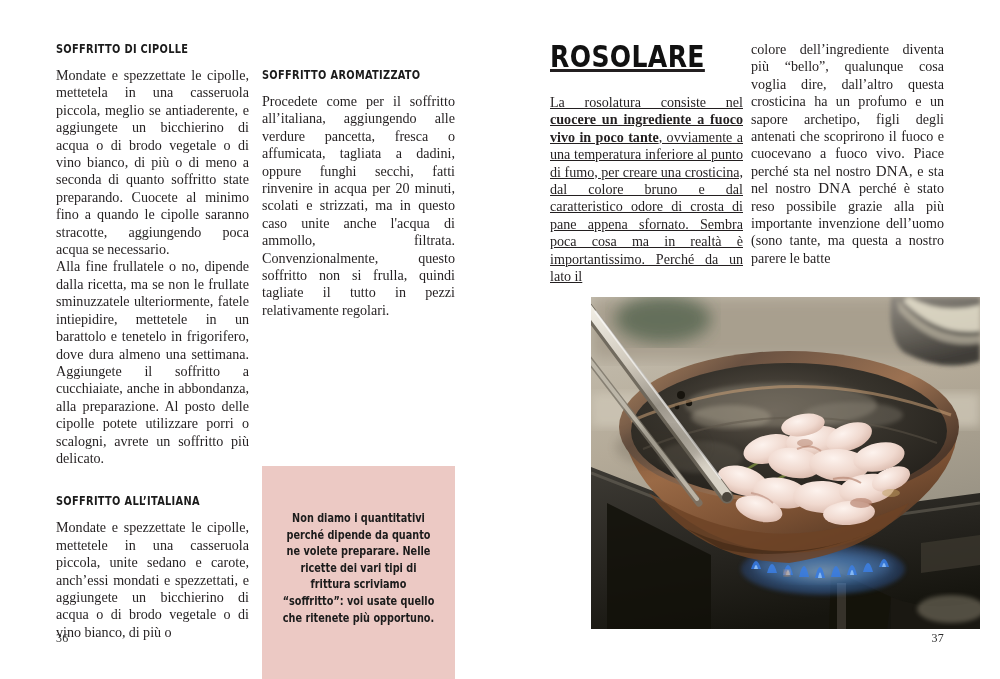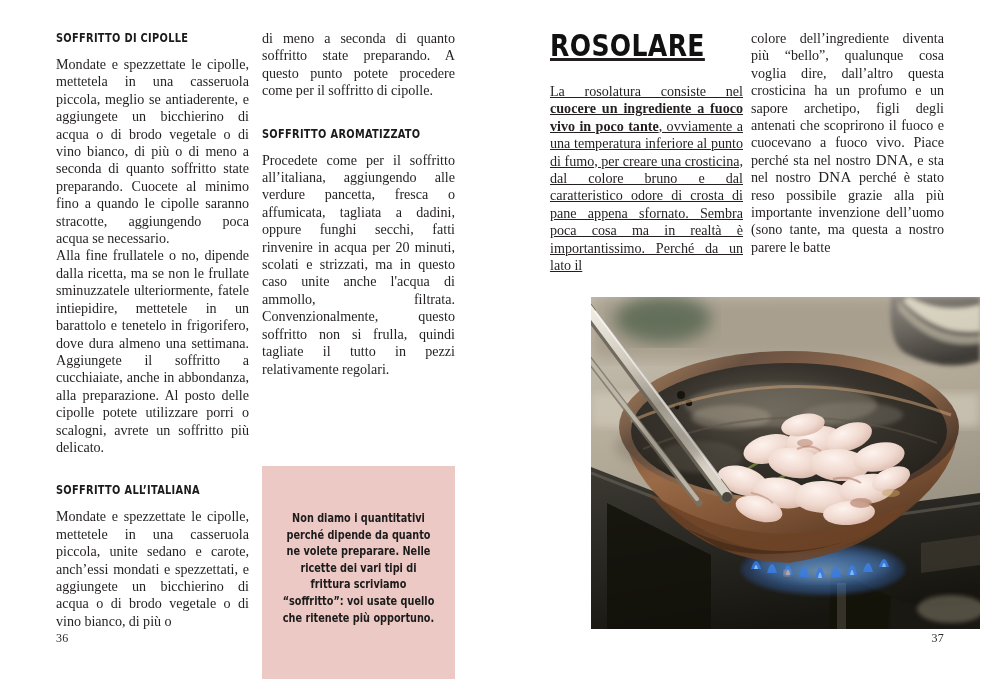--- a/index.html
+++ b/index.html
@@ -27,21 +27,21 @@
     position: relative;
     height: 679px;
     background: #ffffff;
   }
   .page-left  { width: 500px; }
   .page-right { width: 500px; }
 
   
   .col {
     position: absolute;
-    top: 30px;
+    top: 41px;
     width: 193px;
   }
   .col-1 { left: 56px; }
   .col-2 { left: 262px; }
   .col-3 { left: 50px; text-decoration: underline; }
   .col-4 { left: 251px; }
 
   
   .sec-head {
     font-family: "DejaVu Sans Condensed", "Liberation Sans Narrow", "Liberation Sans", sans-serif;
@@ -140,21 +140,20 @@
 
     <div class="col col-1">
       <h2 class="sec-head">SOFFRITTO DI CIPOLLE</h2>
       <p class="body-p">Mondate e spezzettate le cipolle, mettetela in una casseruola piccola, meglio se antiaderente, e aggiungete un bicchierino di acqua o di brodo vegetale o di vino bianco, di più o di meno a seconda di quanto soffritto state preparando. Cuocete al minimo fino a quando le cipolle saranno stracotte, aggiungendo poca acqua se necessario.</p>
       <p class="body-p">Alla fine frullatele o no, dipende dalla ricetta, ma se non le frullate sminuzzatele ulteriormente, fatele intiepidire, mettetele in un barattolo e tenetelo in frigorifero, dove dura almeno una settimana. Aggiungete il soffritto a cucchiaiate, anche in abbondanza, alla preparazione. Al posto delle cipolle potete utilizzare porri o scalogni, avrete un soffritto più delicato.</p>
       <h2 class="sec-head spaced">SOFFRITTO ALL’ITALIANA</h2>
       <p class="body-p">Mondate e spezzettate le cipolle, mettetele in una casseruola piccola, unite sedano e carote, anch’essi mondati e spezzettati, e aggiungete un bicchierino di acqua o di brodo vegetale o di vino bianco, di più o</p>
     </div>
 
     <div class="col col-2">
-      <p class="body-p">di meno a seconda di quanto soffritto state preparando. A questo punto potete procedere come per il soffritto di cipolle.</p>
       <h2 class="sec-head spaced">SOFFRITTO AROMATIZZATO</h2>
       <p class="body-p">Procedete come per il soffritto all’italiana, aggiungendo alle verdure pancetta, fresca o affumicata, tagliata a dadini, oppure funghi secchi, fatti rinvenire in acqua per 20 minuti, scolati e strizzati, ma in questo caso unite anche l'acqua di ammollo, filtrata. Convenzionalmente, questo soffritto non si frulla, quindi tagliate il tutto in pezzi relativamente regolari.</p>
     </div>
 
     <aside class="callout">
       <p class="callout-text">Non diamo i quantitativi perché dipende da quanto ne volete preparare. Nelle ricette dei vari tipi di frittura scriviamo “soffritto”: voi usate quello che ritenete più opportuno.</p>
     </aside>
 
     <div class="folio folio-left">36</div>
   </div>

